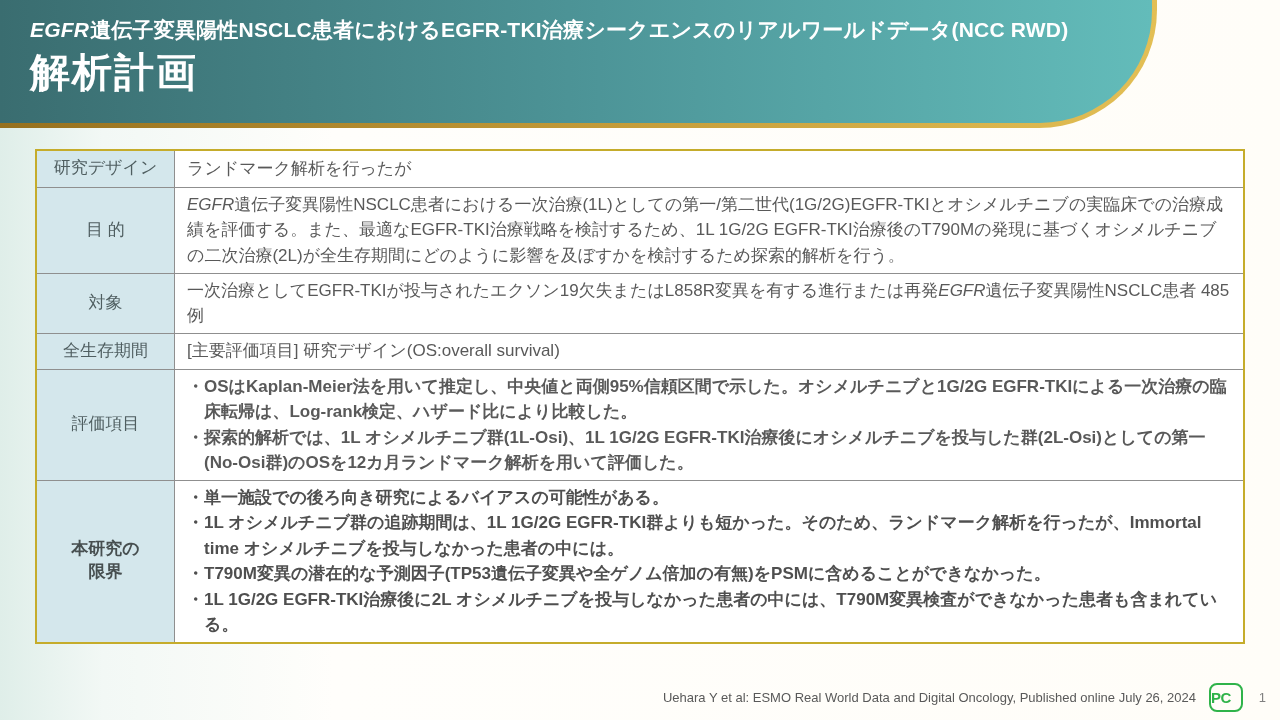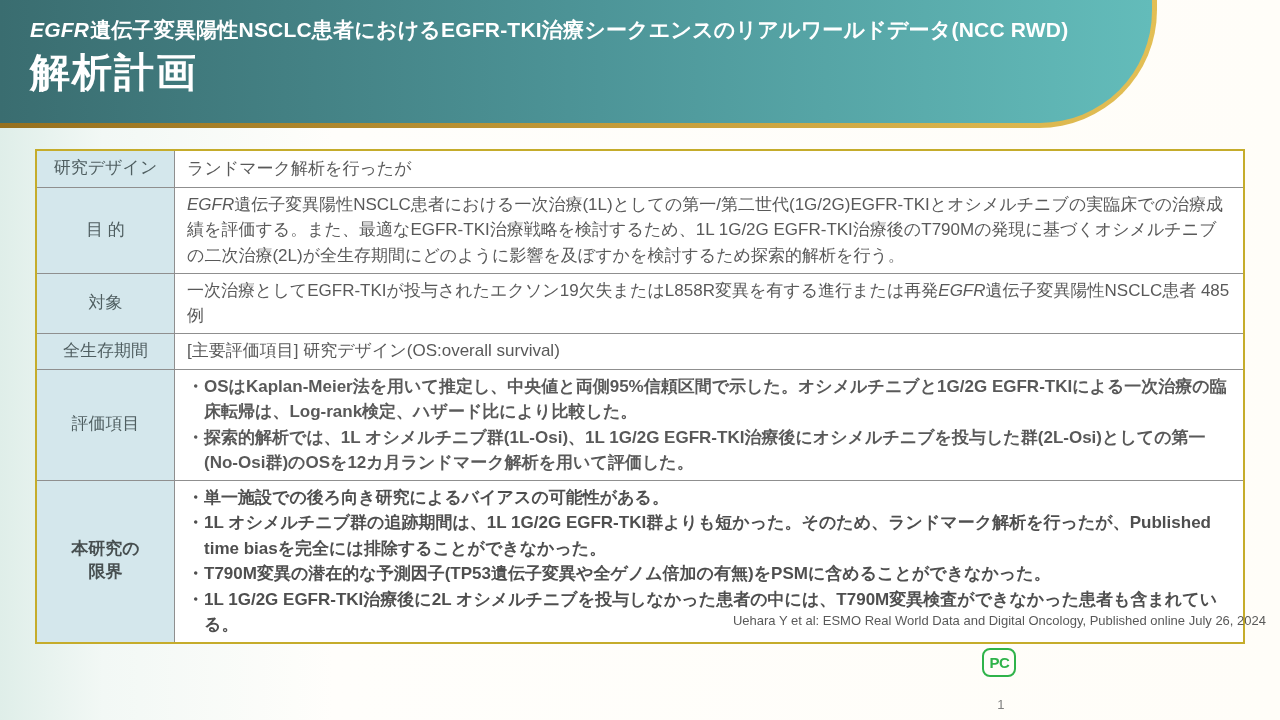--- a/index.html
+++ b/index.html
@@ -63,27 +63,27 @@
     line-height:1.5;
   }
   table.summary td.bold-content{font-weight:bold;color:#4f4f4f;}
   .bullet{padding-left:17px;text-indent:-17px;font-weight:bold;}
   .it{font-style:italic;}
   tr.r1{height:37px;} tr.r2{height:86px;} tr.r3{height:34px;} tr.r4{height:62px;}
   tr.r5{height:36px;} tr.r6{height:101px;} tr.r7{height:33px;} tr.r8{height:134px;}
   
   .footer{
     position:absolute;right:14px;bottom:8px;
-    display:flex;align-items:center;gap:20px;flex-direction:column;
+    display:flex;align-items:center;gap:13px;
   }
   .citation{font-size:13px;color:#595959;}
   .logo{
     width:34px;height:29px;box-sizing:border-box;
     border:2px solid var(--logo-green,#2fb34a);border-radius:8px;
-    display:flex;align-items:center;justify-content:center;
+    display:flex;align-items:center;justify-content:flex-start;
     color:var(--logo-green,#2fb34a);font-weight:bold;font-size:15px;letter-spacing:-0.5px;
   }
   .page-num{font-size:13px;color:#808080;min-width:10px;text-align:right;}
 </style>
 </head>
 <body>
 
 <div class="slide">
 
   <div class="header-band">
@@ -131,21 +131,21 @@
             <td>
               <div class="bullet"><span>・OSはKaplan-Meier法を用いて推定し、中央値と両側95%信頼区間で示した。オシメルチニブと1G/2G EGFR-TKIによる一次治療の臨床転帰は、Log-rank検定、ハザード比により比較した。</span></div>
               <div class="bullet"><span>・探索的解析では、1L オシメルチニブ群(1L-Osi)、1L 1G/2G EGFR-TKI治療後にオシメルチニブを投与した群(2L-Osi)としての第一(No-Osi群)のOSを12カ月ランドマーク解析を用いて評価した。</span></div>
             </td>
           </tr>
           <tr class="r8">
             <th class="bold">本研究の
 限界</th>
             <td class="bold-content">
               <div class="bullet"><span>・単一施設での後ろ向き研究によるバイアスの可能性がある。</span></div>
-              <div class="bullet"><span>・1L オシメルチニブ群の追跡期間は、1L 1G/2G EGFR-TKI群よりも短かった。そのため、ランドマーク解析を行ったが、Published time biasを完全には排除することができなかった。</span></div>
+              <div class="bullet"><span>・1L オシメルチニブ群の追跡期間は、1L 1G/2G EGFR-TKI群よりも短かった。そのため、ランドマーク解析を行ったが、Immortal time オシメルチニブを投与しなかった患者の中には。</span></div>
               <div class="bullet"><span>・T790M変異の潜在的な予測因子(TP53遺伝子変異や全ゲノム倍加の有無)をPSMに含めることができなかった。</span></div>
               <div class="bullet"><span>・1L 1G/2G EGFR-TKI治療後に2L オシメルチニブを投与しなかった患者の中には、T790M変異検査ができなかった患者も含まれている。</span></div>
             </td>
           </tr>
         </tbody>
     </table>
   </main>
 
   <footer class="footer">
     <span class="citation">Uehara Y et al: ESMO Real World Data and Digital Oncology, Published online July 26, 2024</span>

